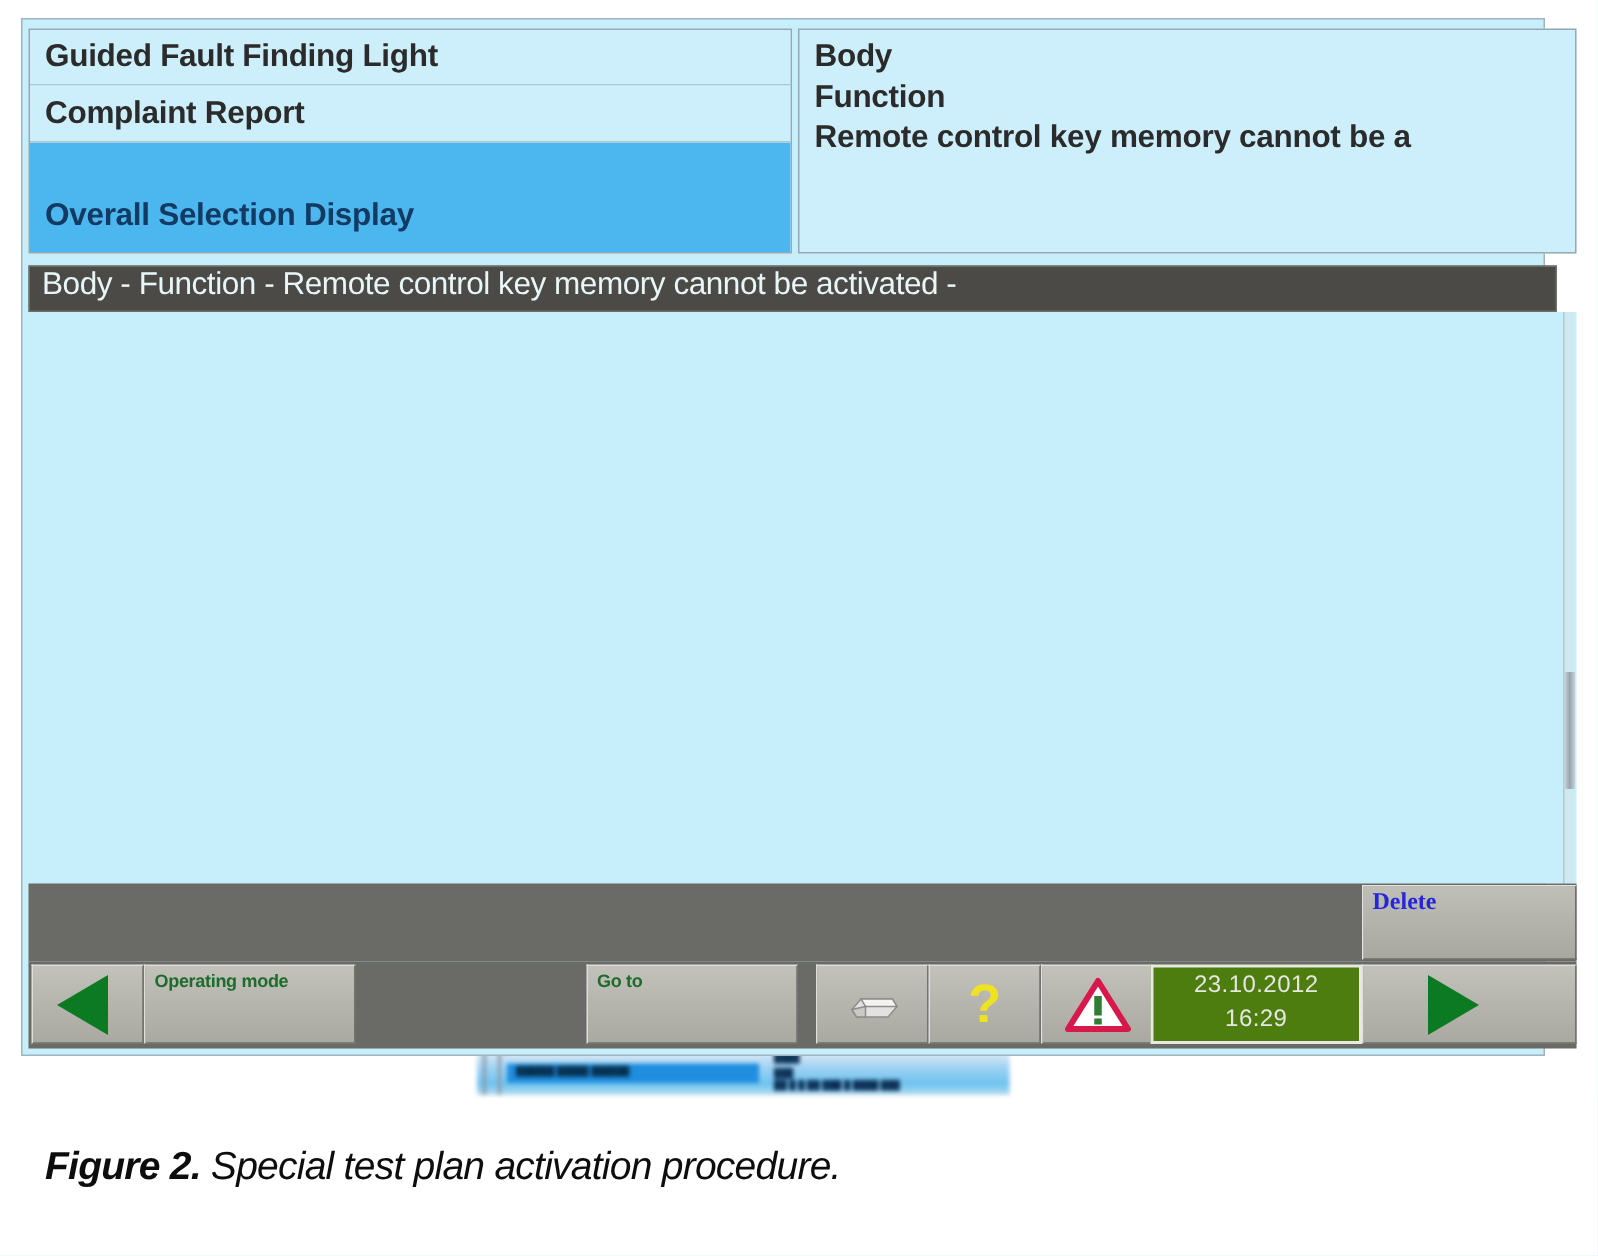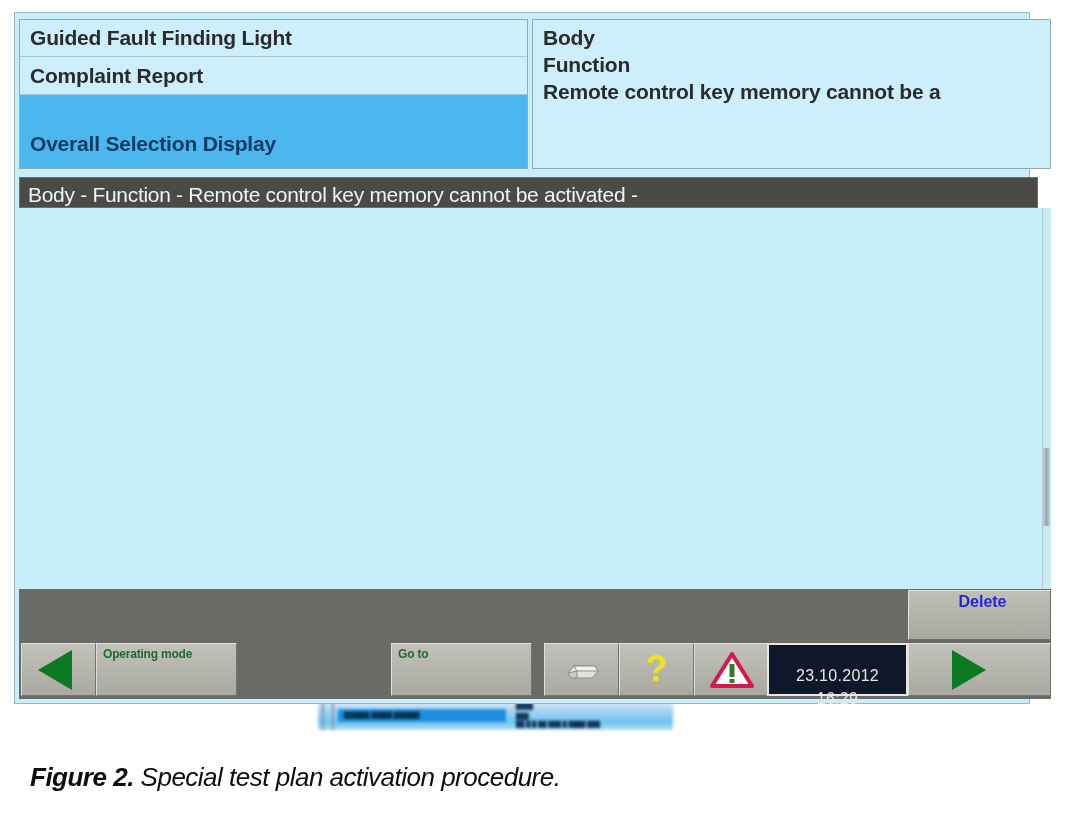--- a/index.html
+++ b/index.html
@@ -141,21 +141,21 @@
   #title-strip {
     position: absolute;
     left: 4px;
     top: 164px;
     width: 1019px;
     height: 31px;
     background: #4b4a46;
     border: 1px solid #6f6e6a;
     box-sizing: border-box;
     display: flex;
-    align-items: flex-end;
+    align-items: flex-start;
     padding-left: 8px;
     color: #e9f6f8;
     font-size: 21px;
     white-space: nowrap;
     overflow: hidden;
     letter-spacing: -0.3px;
   }
 
   
   #content-area {
@@ -202,21 +202,22 @@
     height: 50px;
     background: linear-gradient(180deg,#bfbfb8 0%, #b2b2ab 55%, #a8a8a1 100%);
     border: 1px solid #e4e4de;
     border-right-color: #6f6f6a;
     border-bottom-color: #6f6f6a;
     box-sizing: border-box;
     color: #2626d8;
     font-size: 16px;
     font-weight: bold;
     padding: 2px 0 0 6px;
-    text-align: center;
+    text-align: left;
+    font-family: Liberation Serif, serif;
   }
 
   
   #toolbar {
     position: absolute;
     left: 4px;
     top: 628px;
     width: 1032px;
     height: 58px;
     background: #6a6a66;
@@ -288,28 +289,28 @@
     width: 44px; height: 38px;
   }
 
   
   #clock-btn {
     position: absolute;
     left: 748px;
     top: 2px;
     width: 141px;
     height: 53px;
-    background: #0f172a;
+    background: #4d7c0f;
     border: 2px solid #e8e8e4;
     box-sizing: border-box;
     color: #e7e7e2;
     font-size: 16px;
     text-align: center;
     line-height: 23px;
-    padding-top: 19px;
+    padding-top: 0;
     letter-spacing: 0.3px;
   }
 
   
   #caption {
     position: absolute;
     left: 30px;
     top: 762px;
     width: 1000px;
     font-size: 26px;

